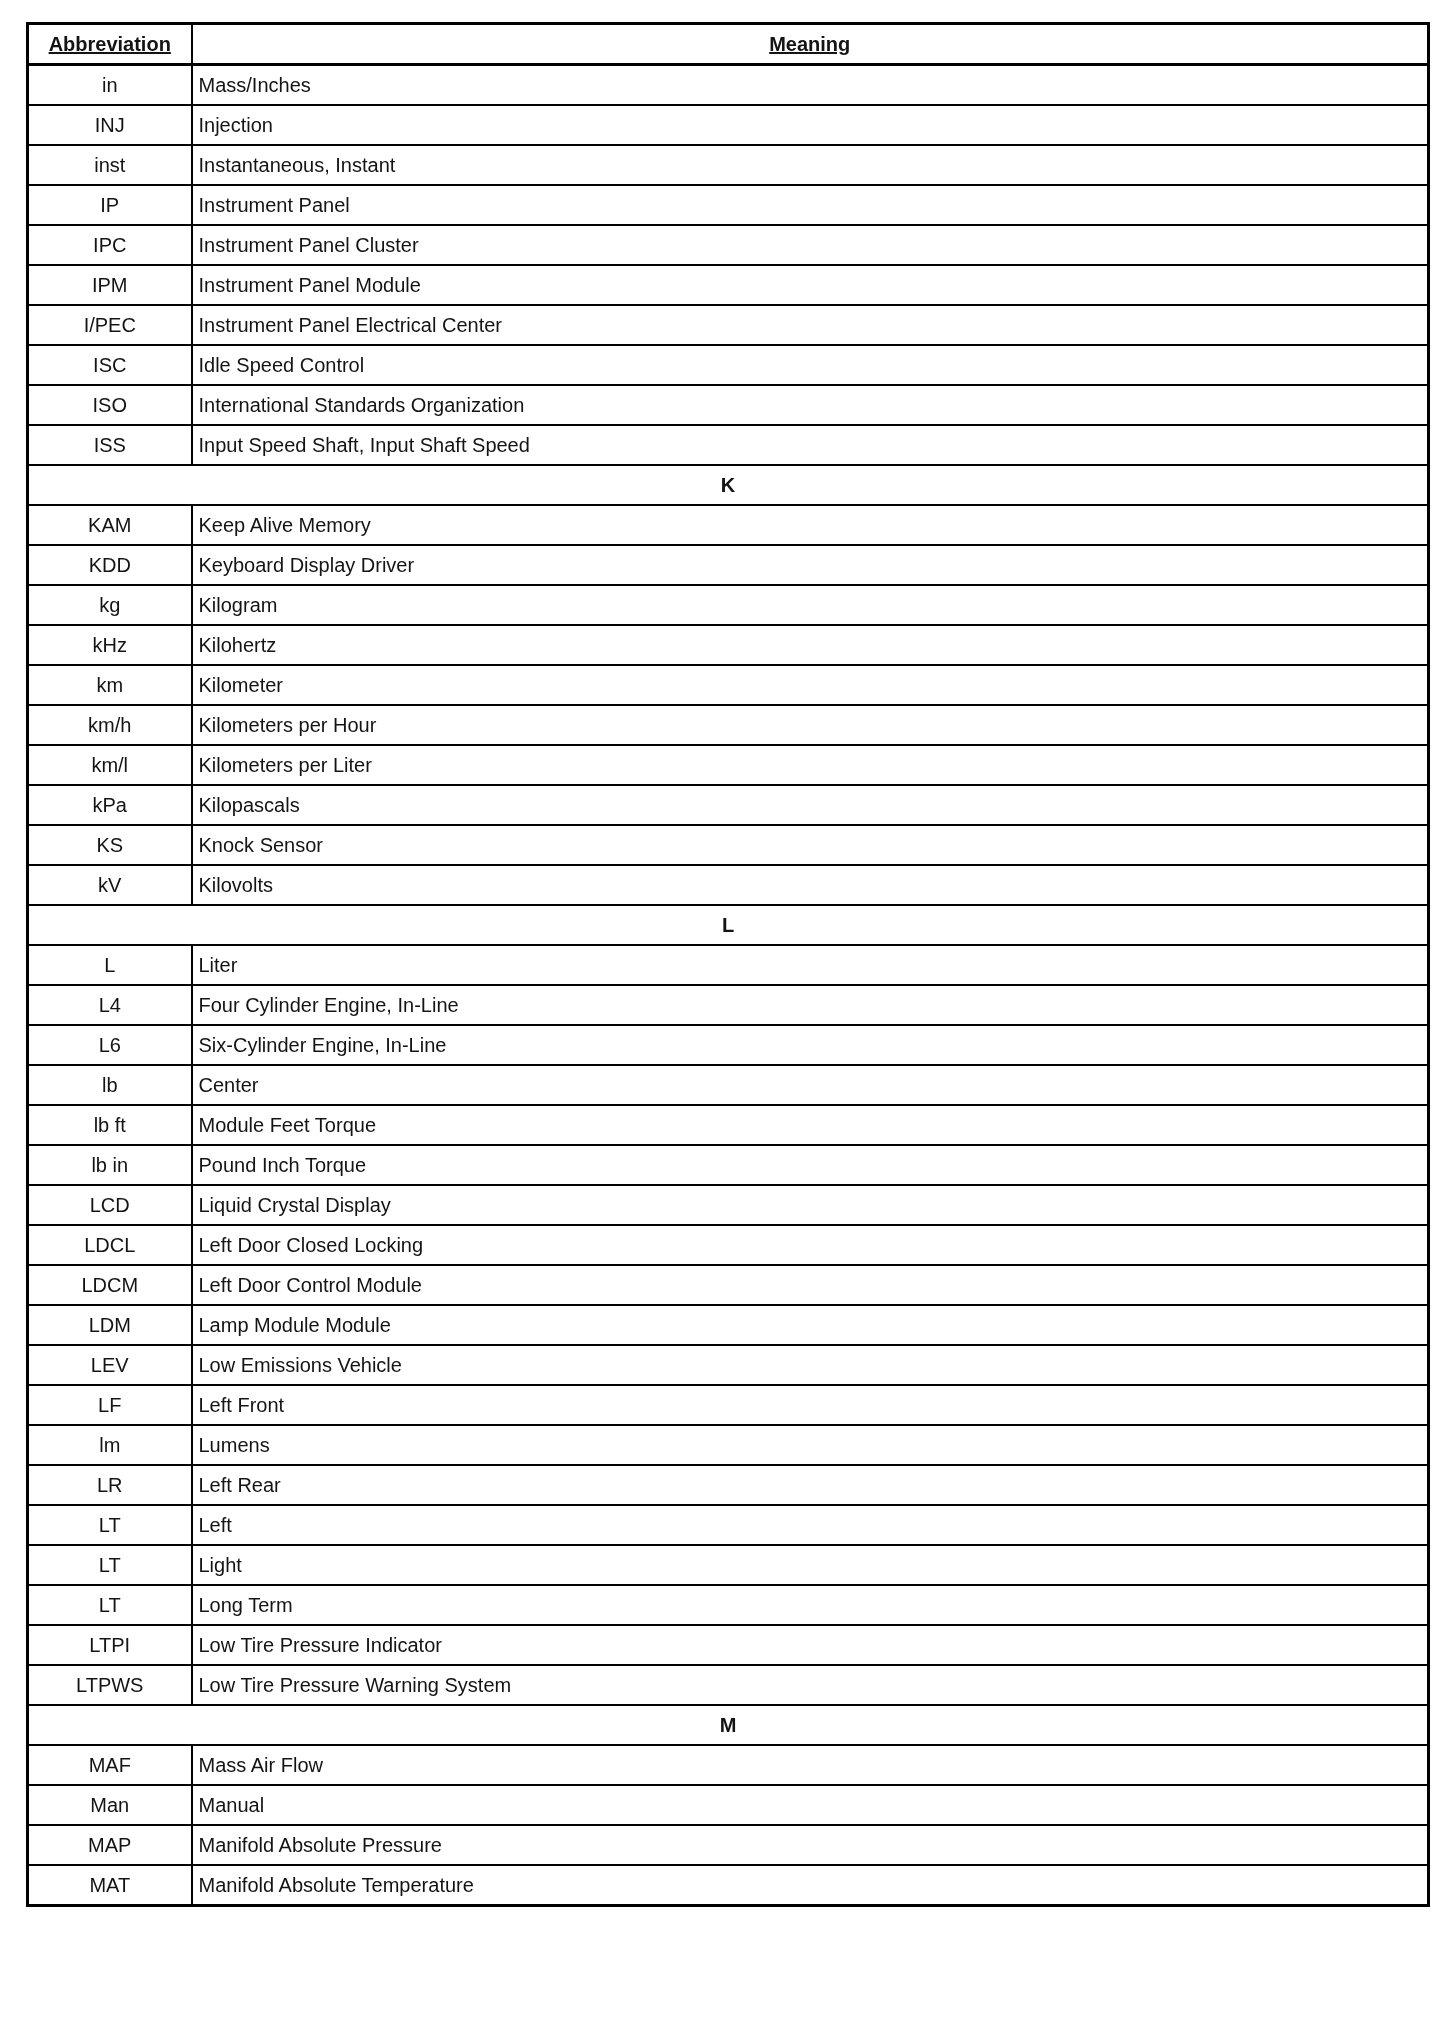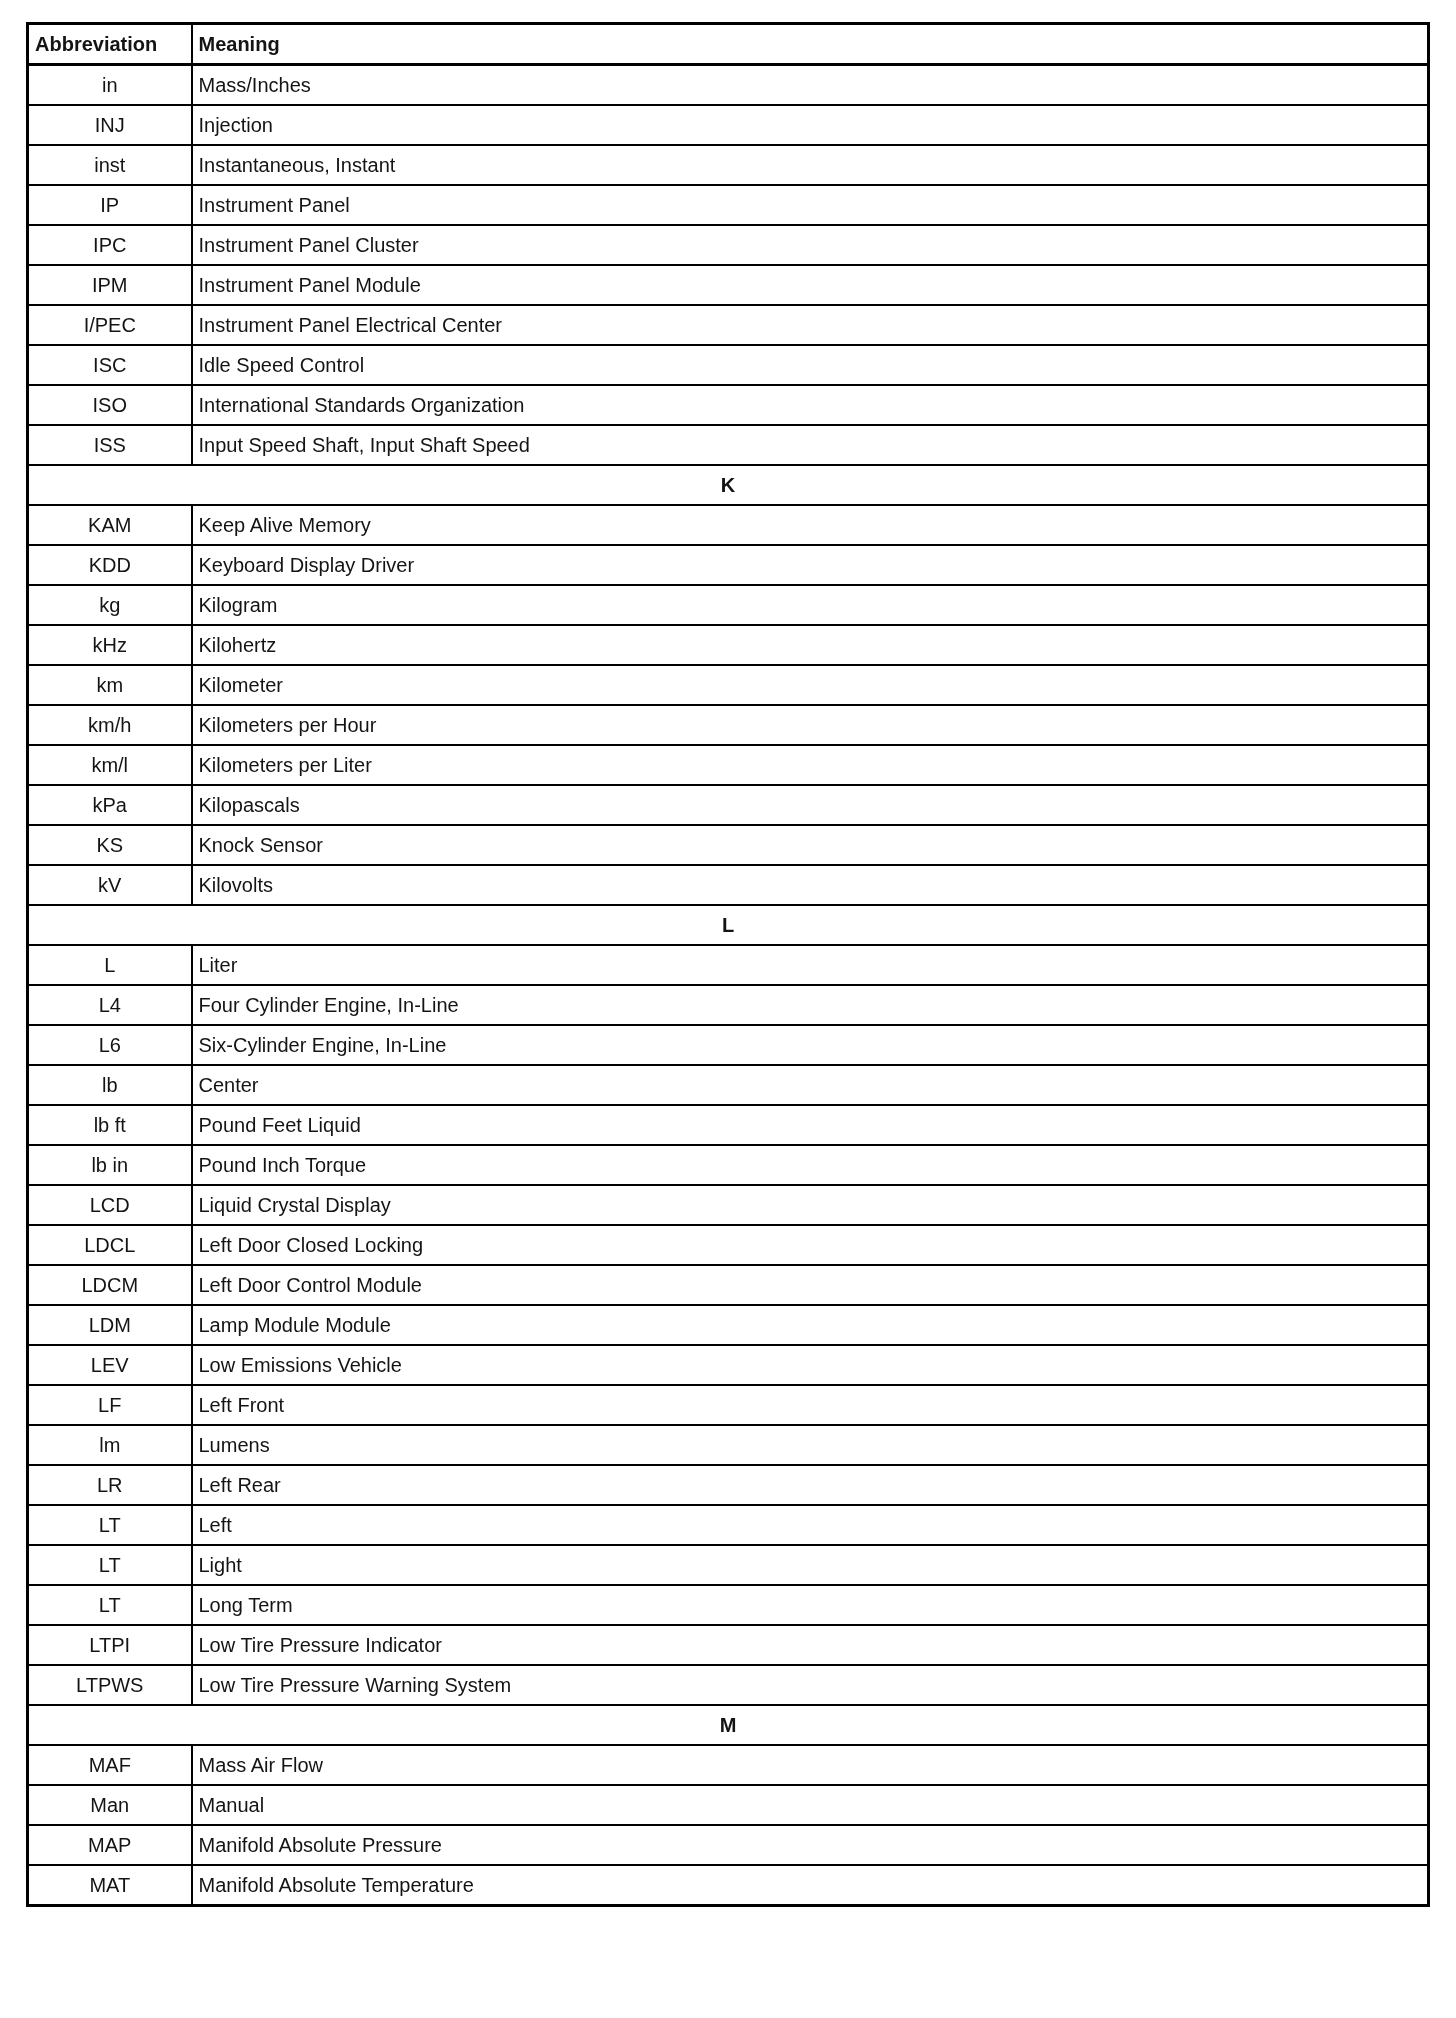--- a/index.html
+++ b/index.html
@@ -31,22 +31,23 @@
     border: 2px solid #000;
     font-size: 20px;
     height: 38px;
     overflow: hidden;
     white-space: nowrap;
     vertical-align: middle;
     padding: 0 6px;
   }
   table.abbrev th {
     font-weight: bold;
-    text-align: left;
+    text-align: center;
     border-bottom: 3px solid #000;
+    text-decoration: underline;
   }
   td.abbr {
     text-align: center;
   }
   td.meaning {
     text-align: left;
     padding-left: 10px;
   }
   td.section {
     text-align: center;
@@ -167,21 +168,21 @@
         <tr>
           <td class="abbr">L6</td>
           <td class="meaning">Six-Cylinder Engine, In-Line</td>
         </tr>
         <tr>
           <td class="abbr">lb</td>
           <td class="meaning">Center</td>
         </tr>
         <tr>
           <td class="abbr">lb ft</td>
-          <td class="meaning">Pound Feet Liquid</td>
+          <td class="meaning">Module Feet Torque</td>
         </tr>
         <tr>
           <td class="abbr">lb in</td>
           <td class="meaning">Pound Inch Torque</td>
         </tr>
         <tr>
           <td class="abbr">LCD</td>
           <td class="meaning">Liquid Crystal Display</td>
         </tr>
         <tr>

